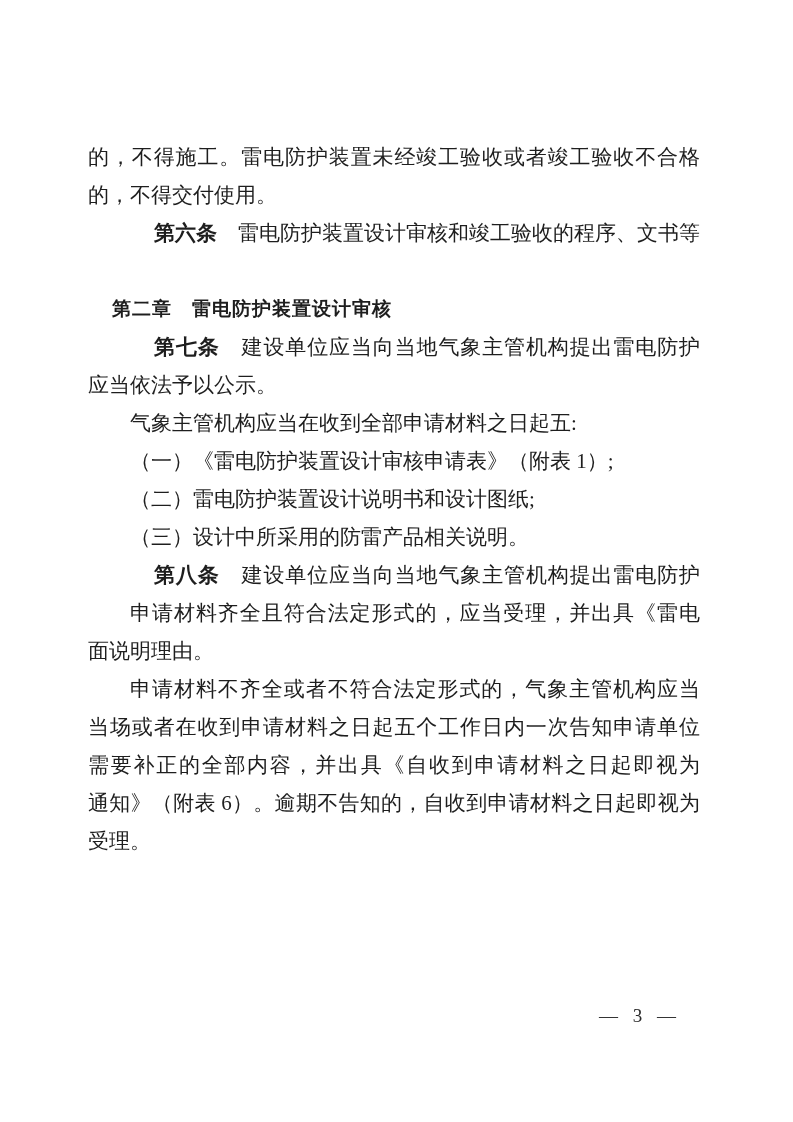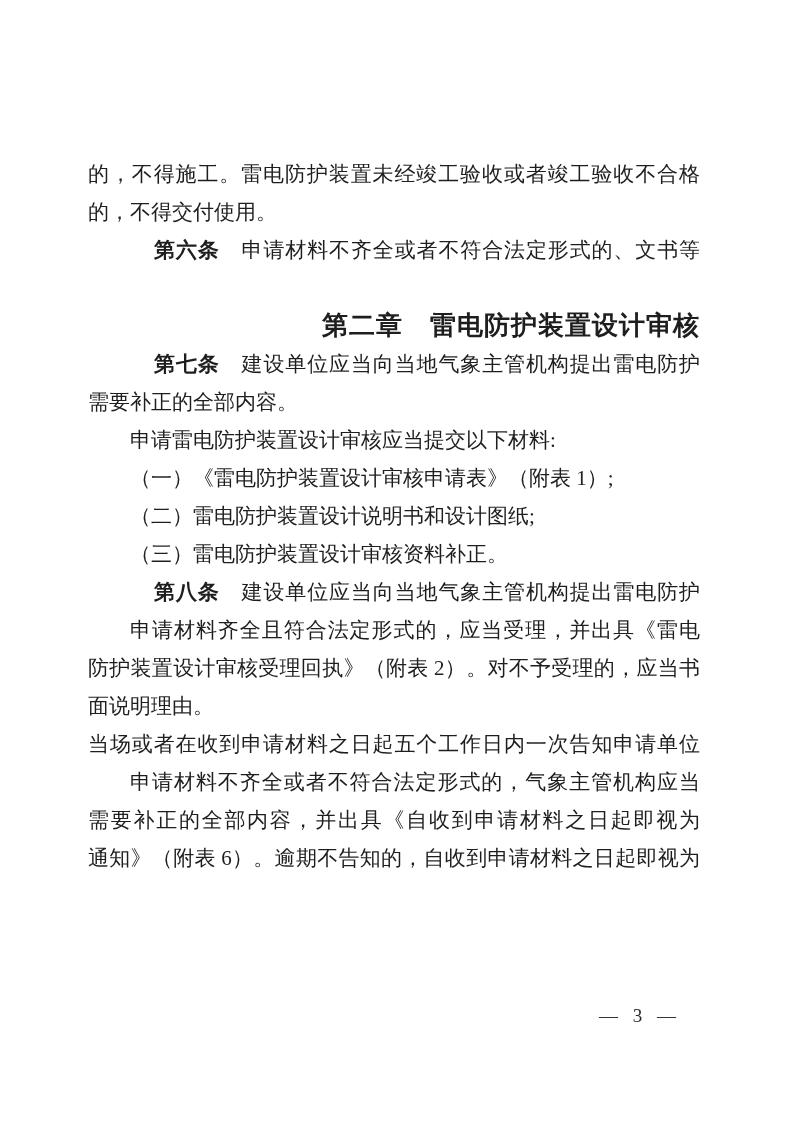--- a/index.html
+++ b/index.html
@@ -16,42 +16,42 @@
     overflow: hidden;
   }
   .page {
     position: absolute;
     inset: 0;
     background: #ffffff;
   }
   .text-block {
     position: absolute;
     left: 88px;
-    top: 155px;
+    top: 138px;
     width: 612px;
     font-size: 21px;
     line-height: 38px;
   }
   .para { margin: 0; }
   .line {
     min-height: 38px;
   }
   
   .line.just {
     text-align: justify;
     text-align-last: justify;
     text-justify: inter-character;
   }
   .line.ind { padding-left: 42px; }
   .bold { font-weight: bold; margin-left: 24px; }
   .heading {
     margin-top: 38px;
-    text-align: right;
+    text-align: left;
     font-weight: bold;
-    font-size: 26px;
+    font-size: 19px;
     letter-spacing: 1px;
   }
   .page-num {
     position: absolute;
     top: 1001px;
     left: 88px;
     width: 588px;
     text-align: right;
     font-size: 19px;
     line-height: 30px;
@@ -62,50 +62,50 @@
 </head>
 <body>
 
 <div class="page">
   <main class="text-block">
       <div class="para">
         <div class="line just"><span>的，不得施工。雷电防护装置未经竣工验收或者竣工验收不合格</span></div>
         <div class="line"><span>的，不得交付使用。</span></div>
       </div>
       <div class="para">
-        <div class="line just ind"><span class="bold">第六条</span><span>　申请材料不齐全或者不符合法定形式的、文书等</span></div>
+        <div class="line just ind"><span class="bold">第六条</span><span>　雷电防护装置设计审核和竣工验收的程序、文书等</span></div>
       </div>
       <div class="heading">
         <div class="line"><span class="bold">第二章　雷电防护装置设计审核</span></div>
       </div>
       <div class="para">
         <div class="line just ind"><span class="bold">第七条</span><span>　建设单位应当向当地气象主管机构提出雷电防护</span></div>
-        <div class="line"><span>需要补正的全部内容。</span></div>
+        <div class="line"><span>应当依法予以公示。</span></div>
       </div>
       <div class="para">
-        <div class="line ind"><span>申请雷电防护装置设计审核应当提交以下材料:</span></div>
+        <div class="line ind"><span>气象主管机构应当在收到全部申请材料之日起五:</span></div>
       </div>
       <div class="para">
         <div class="line ind"><span>（一）《雷电防护装置设计审核申请表》（附表 1）;</span></div>
       </div>
       <div class="para">
         <div class="line ind"><span>（二）雷电防护装置设计说明书和设计图纸;</span></div>
       </div>
       <div class="para">
-        <div class="line ind"><span>（三）雷电防护装置设计审核资料补正。</span></div>
+        <div class="line ind"><span>（三）设计中所采用的防雷产品相关说明。</span></div>
       </div>
       <div class="para">
         <div class="line just ind"><span class="bold">第八条</span><span>　建设单位应当向当地气象主管机构提出雷电防护</span></div>
       </div>
       <div class="para">
         <div class="line just ind"><span>申请材料齐全且符合法定形式的，应当受理，并出具《雷电</span></div>
-        <div class="line just"><span>防护装置设计审核受理回执》（附表 2）。对不予受理的，应当书</span></div>
         <div class="line"><span>面说明理由。</span></div>
       </div>
       <div class="para">
+        <div class="line just ind"><span>申请材料不齐全或者不符合法定形式的，气象主管机构应当</span></div>
         <div class="line just"><span>当场或者在收到申请材料之日起五个工作日内一次告知申请单位</span></div>
-        <div class="line just ind"><span>申请材料不齐全或者不符合法定形式的，气象主管机构应当</span></div>
         <div class="line just"><span>需要补正的全部内容，并出具《自收到申请材料之日起即视为</span></div>
         <div class="line just"><span>通知》（附表 6）。逾期不告知的，自收到申请材料之日起即视为</span></div>
+        <div class="line"><span>受理。</span></div>
       </div>
     </main>
   <div class="page-num">— 3 —</div>
 </div>
 
 </body></html>

